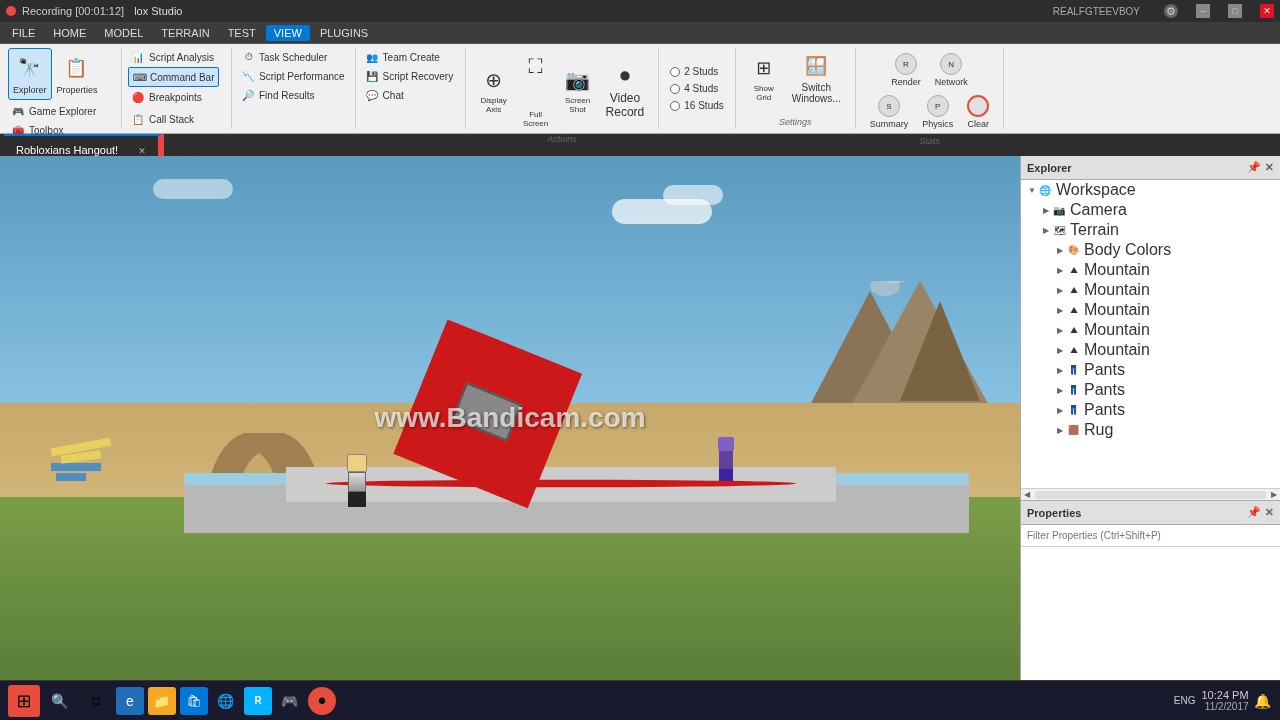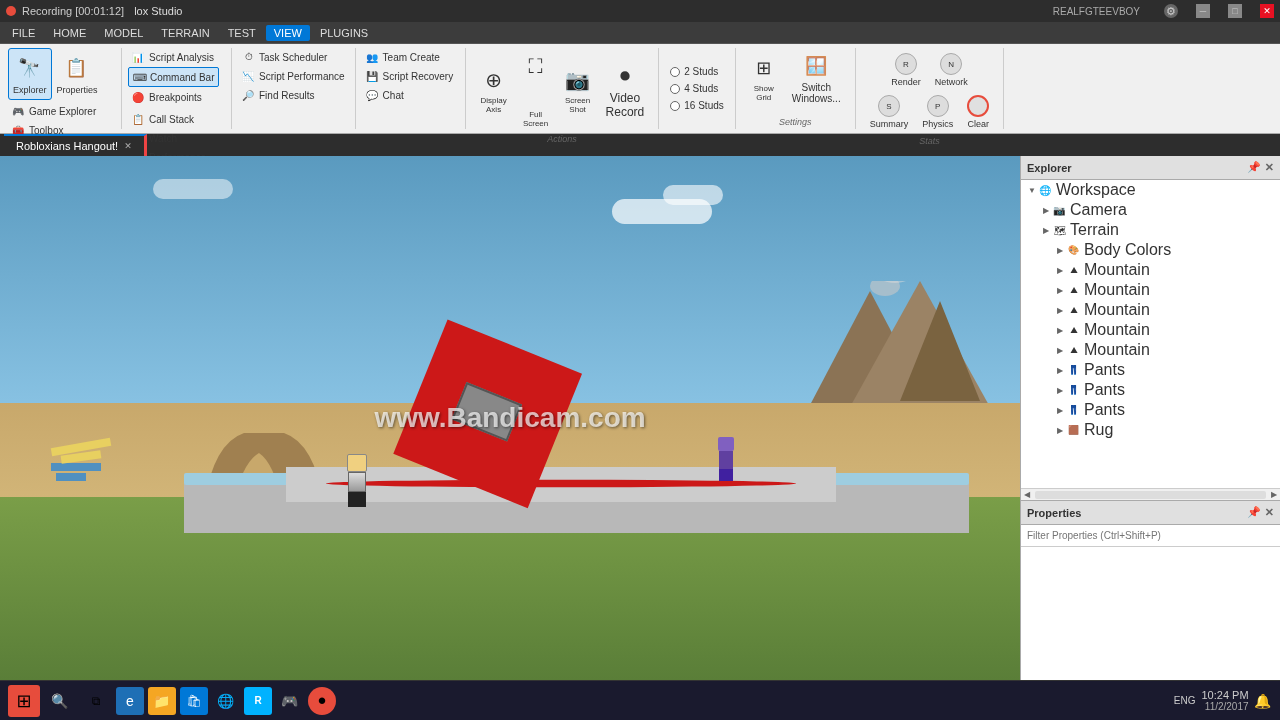--- a/index.html
+++ b/index.html
@@ -184,28 +184,28 @@
     
     #tab-bar {
       height: 22px;
       background: #2d2d2d;
       display: flex;
       align-items: stretch;
       padding: 0 4px;
     }
     .tab-item {
       display: flex;
-      align-items: center;
-      gap: 6px;
+      align-items: flex-end;
+      gap: 20px;
       padding: 0 12px;
       background: #3c3c3c;
       color: #ccc;
       font-size: 11px;
       cursor: pointer;
-      border-right: 3px solid #ef4444;
+      border-right: 6px solid #ef4444;
     }
     .tab-item.active { background: #2d2d2d; color: white; border-top: 2px solid #0078d7; }
     .tab-close { font-size: 9px; color: #aaa; cursor: pointer; }
 
     
     #viewport {
       flex: 1;
       position: relative;
       overflow: hidden;
       background: #4a7db5;

